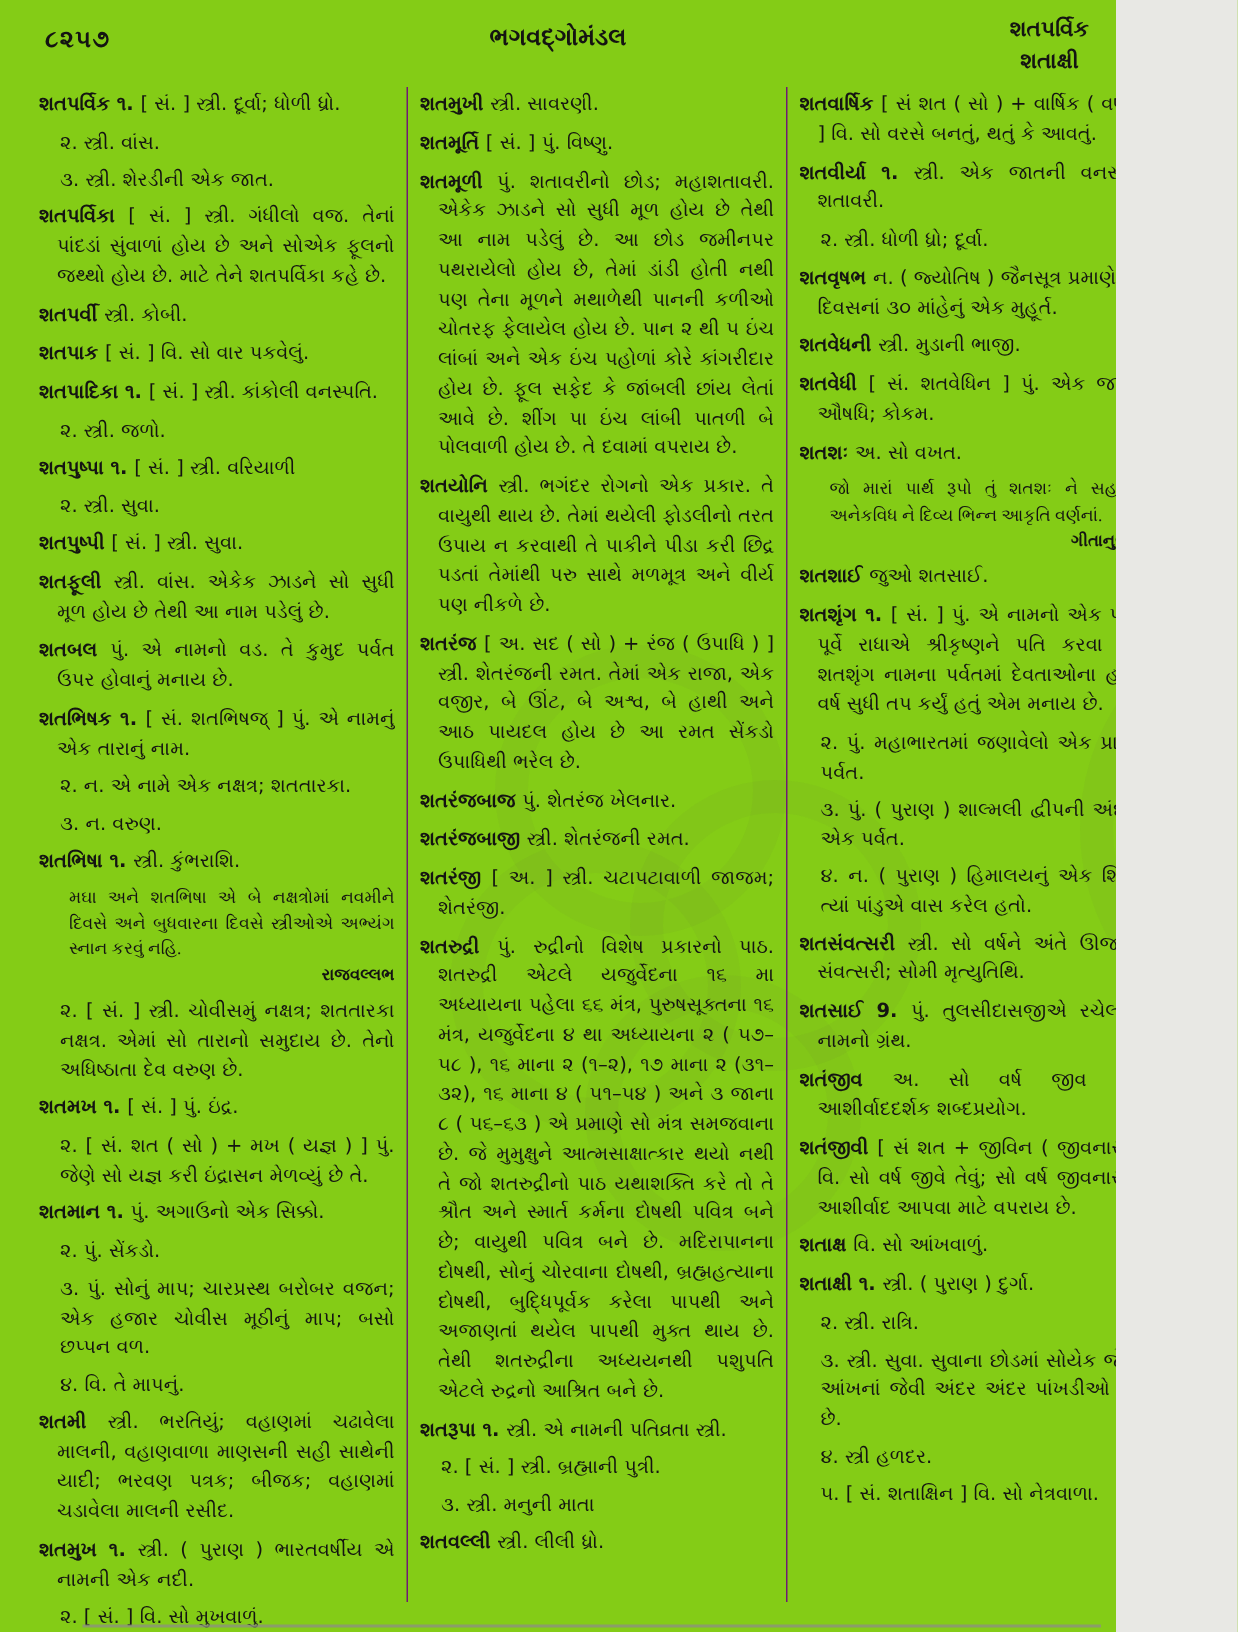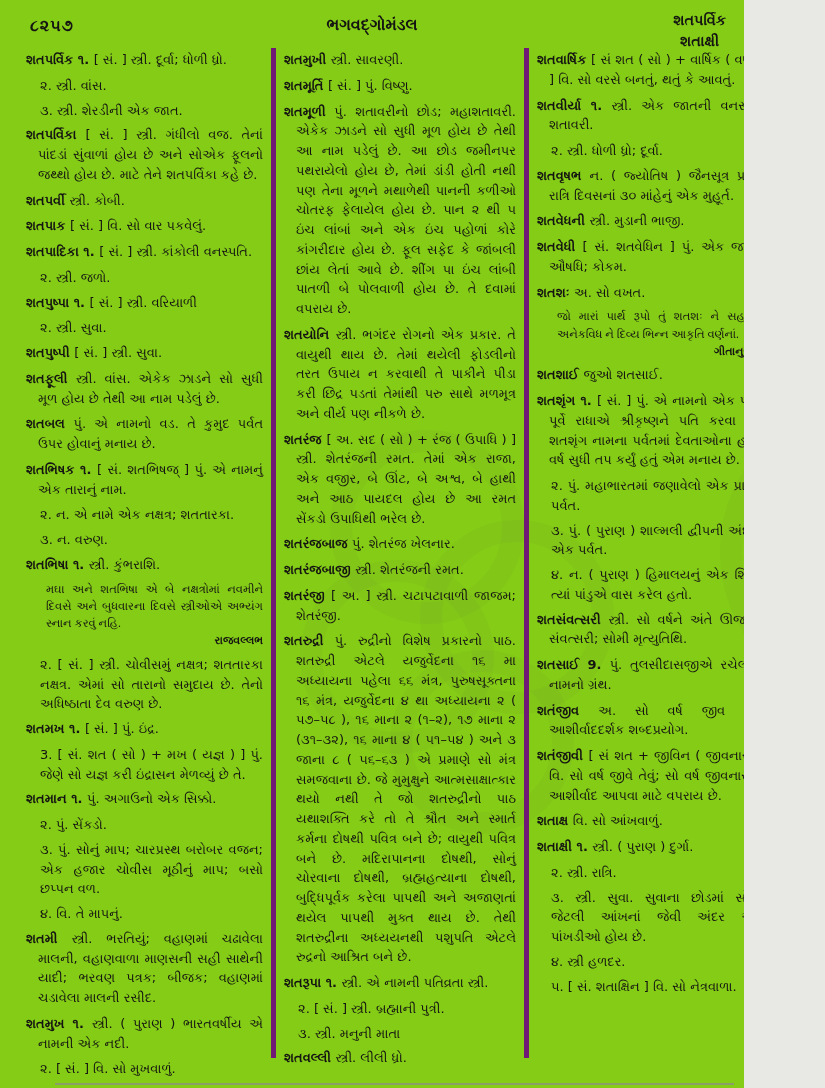--- a/index.html
+++ b/index.html
@@ -11,24 +11,24 @@
     color:#141412;
     overflow:hidden;
     box-sizing:border-box;
   }
   
   .hdr{position:absolute;top:10px;left:0;width:100%;height:48px;}
   .hdr .pageno{position:absolute;left:30px;top:6px;font-size:16px;font-weight:bold;letter-spacing:1px;}
   .hdr .title{position:absolute;left:0;right:0;top:5px;text-align:center;font-size:16px;font-weight:bold;}
   .hdr .guides{position:absolute;right:18px;top:0;text-align:center;font-size:14.5px;font-weight:bold;line-height:1.45;}
   
-  .cols{position:absolute;top:48px;left:18px;width:789px;height:1010px;display:flex;}
+  .cols{position:absolute;top:58px;left:18px;width:789px;height:1010px;display:flex;}
   .col{width:253px;box-sizing:border-box;padding:2px 8px 0 8px;
        font-size:13px;line-height:1.52;text-align:justify;}
-  .col + .col{border-left:5px solid #701a75;}
+  .col + .col{border-left:1px solid #701a75;}
   p.para{margin:0 0 6px 0;}
   p.entry{padding-left:12px;text-indent:-12px;}
   p.entry b{font-weight:bold;}
   p.sense{margin:0 0 5px 0;padding-left:14px;}
   p.quote{margin:2px 0 6px 0;padding-left:20px;font-size:11.5px;line-height:1.5;font-family:Liberation Serif, serif;}
   p.quote .source{display:block;text-align:right;font-weight:bold;font-size:11px;}
   
   .ring{position:absolute;border-radius:50%;border:22px solid rgba(90,90,80,0.05);pointer-events:none;}
   
   .bottom-rule{position:absolute;left:55px;right:10px;bottom:3px;height:2px;background:#8d8d86;opacity:.75;}
@@ -68,21 +68,21 @@
         <p class="para entry"><b>શતપુષ્પી </b>[ સં. ] સ્ત્રી. સુવા.</p>
         <p class="para entry"><b>શતફૂલી </b>સ્ત્રી. વાંસ. એકેક ઝાડને સો સુધી મૂળ હોય છે તેથી આ નામ પડેલું છે.</p>
         <p class="para entry"><b>શતબલ </b>પું. એ નામનો વડ. તે કુમુદ પર્વત ઉપર હોવાનું મનાય છે.</p>
         <p class="para entry"><b>શતભિષક ૧. </b>[ સં. શતભિષજ્ ] પું. એ નામનું એક તારાનું નામ.</p>
         <p class="para sense">૨. ન. એ નામે એક નક્ષત્ર; શતતારકા.</p>
         <p class="para sense">૩. ન. વરુણ.</p>
         <p class="para entry"><b>શતભિષા ૧. </b>સ્ત્રી. કુંભરાશિ.</p>
         <p class="para quote">મઘા અને શતભિષા એ બે નક્ષત્રોમાં નવમીને દિવસે અને બુધવારના દિવસે સ્ત્રીઓએ અભ્યંગ સ્નાન કરવું નહિ.<span class="source">રાજવલ્લભ</span></p>
         <p class="para sense">૨. [ સં. ] સ્ત્રી. ચોવીસમું નક્ષત્ર; શતતારકા નક્ષત્ર. એમાં સો તારાનો સમુદાય છે. તેનો અધિષ્ઠાતા દેવ વરુણ છે.</p>
         <p class="para entry"><b>શતમખ ૧. </b>[ સં. ] પું. ઇંદ્ર.</p>
-        <p class="para sense">3. [ સં. શત ( સો ) + મખ ( યજ્ઞ ) ] પું. જેણે સો યજ્ઞ કરી ઇંદ્રાસન મેળવ્યું છે તે.</p>
+        <p class="para sense">૨. [ સં. શત ( સો ) + મખ ( યજ્ઞ ) ] પું. જેણે સો યજ્ઞ કરી ઇંદ્રાસન મેળવ્યું છે તે.</p>
         <p class="para entry"><b>શતમાન ૧. </b>પું. અગાઉનો એક સિક્કો.</p>
         <p class="para sense">૨. પું. સેંકડો.</p>
         <p class="para sense">૩. પું. સોનું માપ; ચારપ્રસ્થ બરોબર વજન; એક હજાર ચોવીસ મૂઠીનું માપ; બસો છપ્પન વળ.</p>
         <p class="para sense">૪. વિ. તે માપનું.</p>
         <p class="para entry"><b>શતમી </b>સ્ત્રી. ભરતિયું; વહાણમાં ચઢાવેલા માલની, વહાણવાળા માણસની સહી સાથેની યાદી; ભરવણ પત્રક; બીજક; વહાણમાં ચડાવેલા માલની રસીદ.</p>
         <p class="para entry"><b>શતમુખ ૧. </b>સ્ત્રી. ( પુરાણ ) ભારતવર્ષીય એ નામની એક નદી.</p>
         <p class="para sense">૨. [ સં. ] વિ. સો મુખવાળું.</p>
       </div>
     <div class="col">
         <p class="para entry"><b>શતમુખી </b>સ્ત્રી. સાવરણી.</p>

